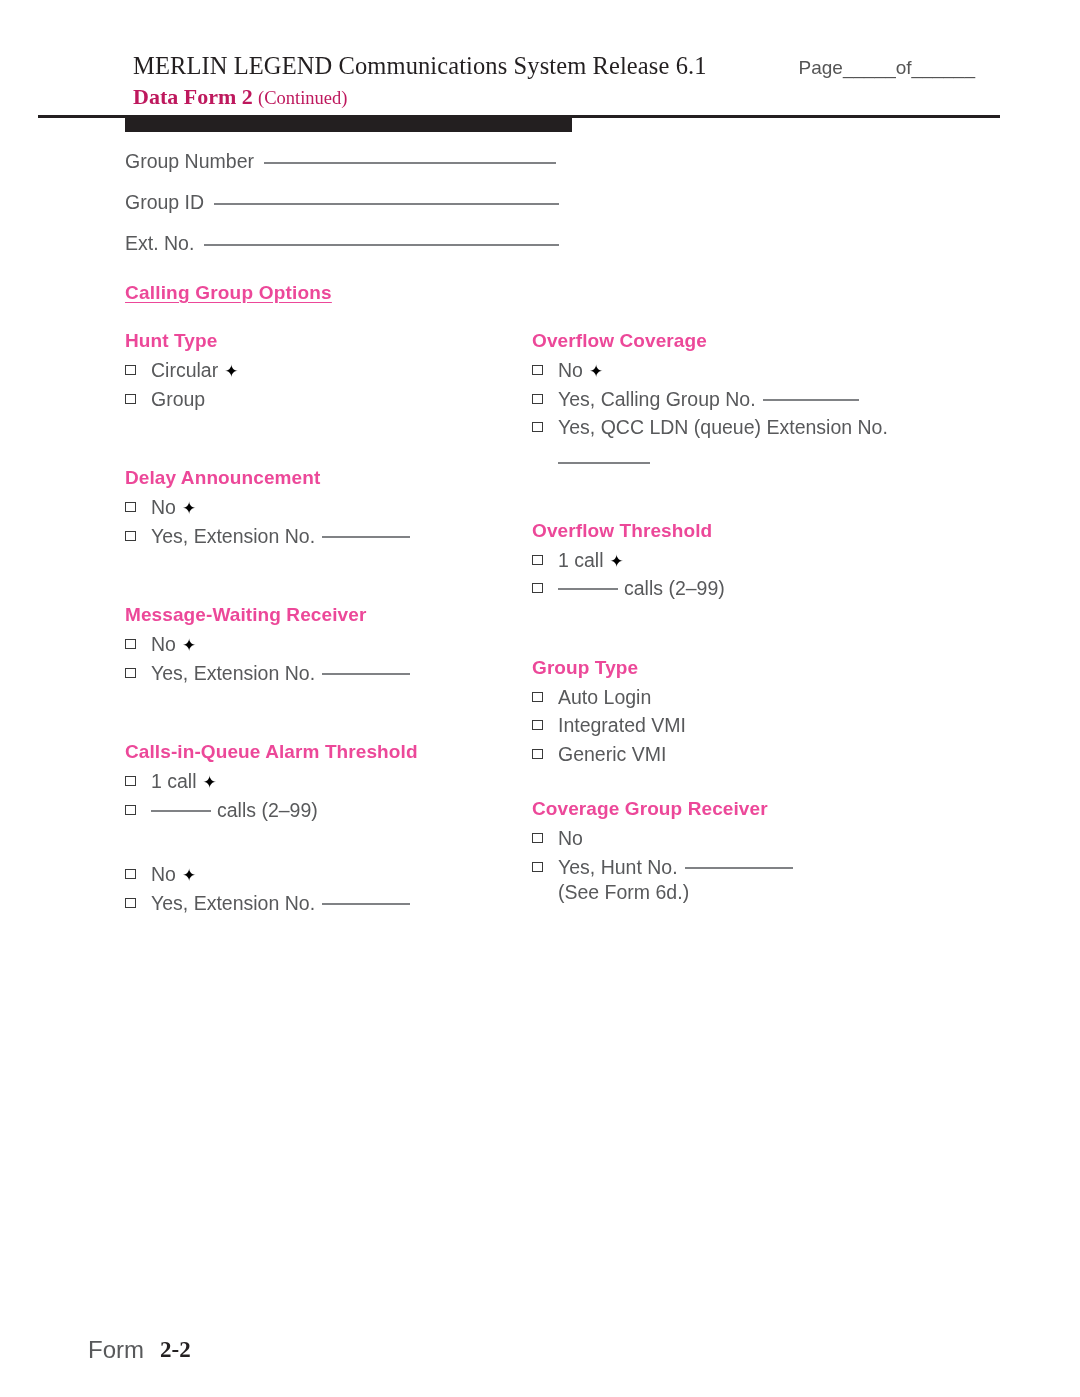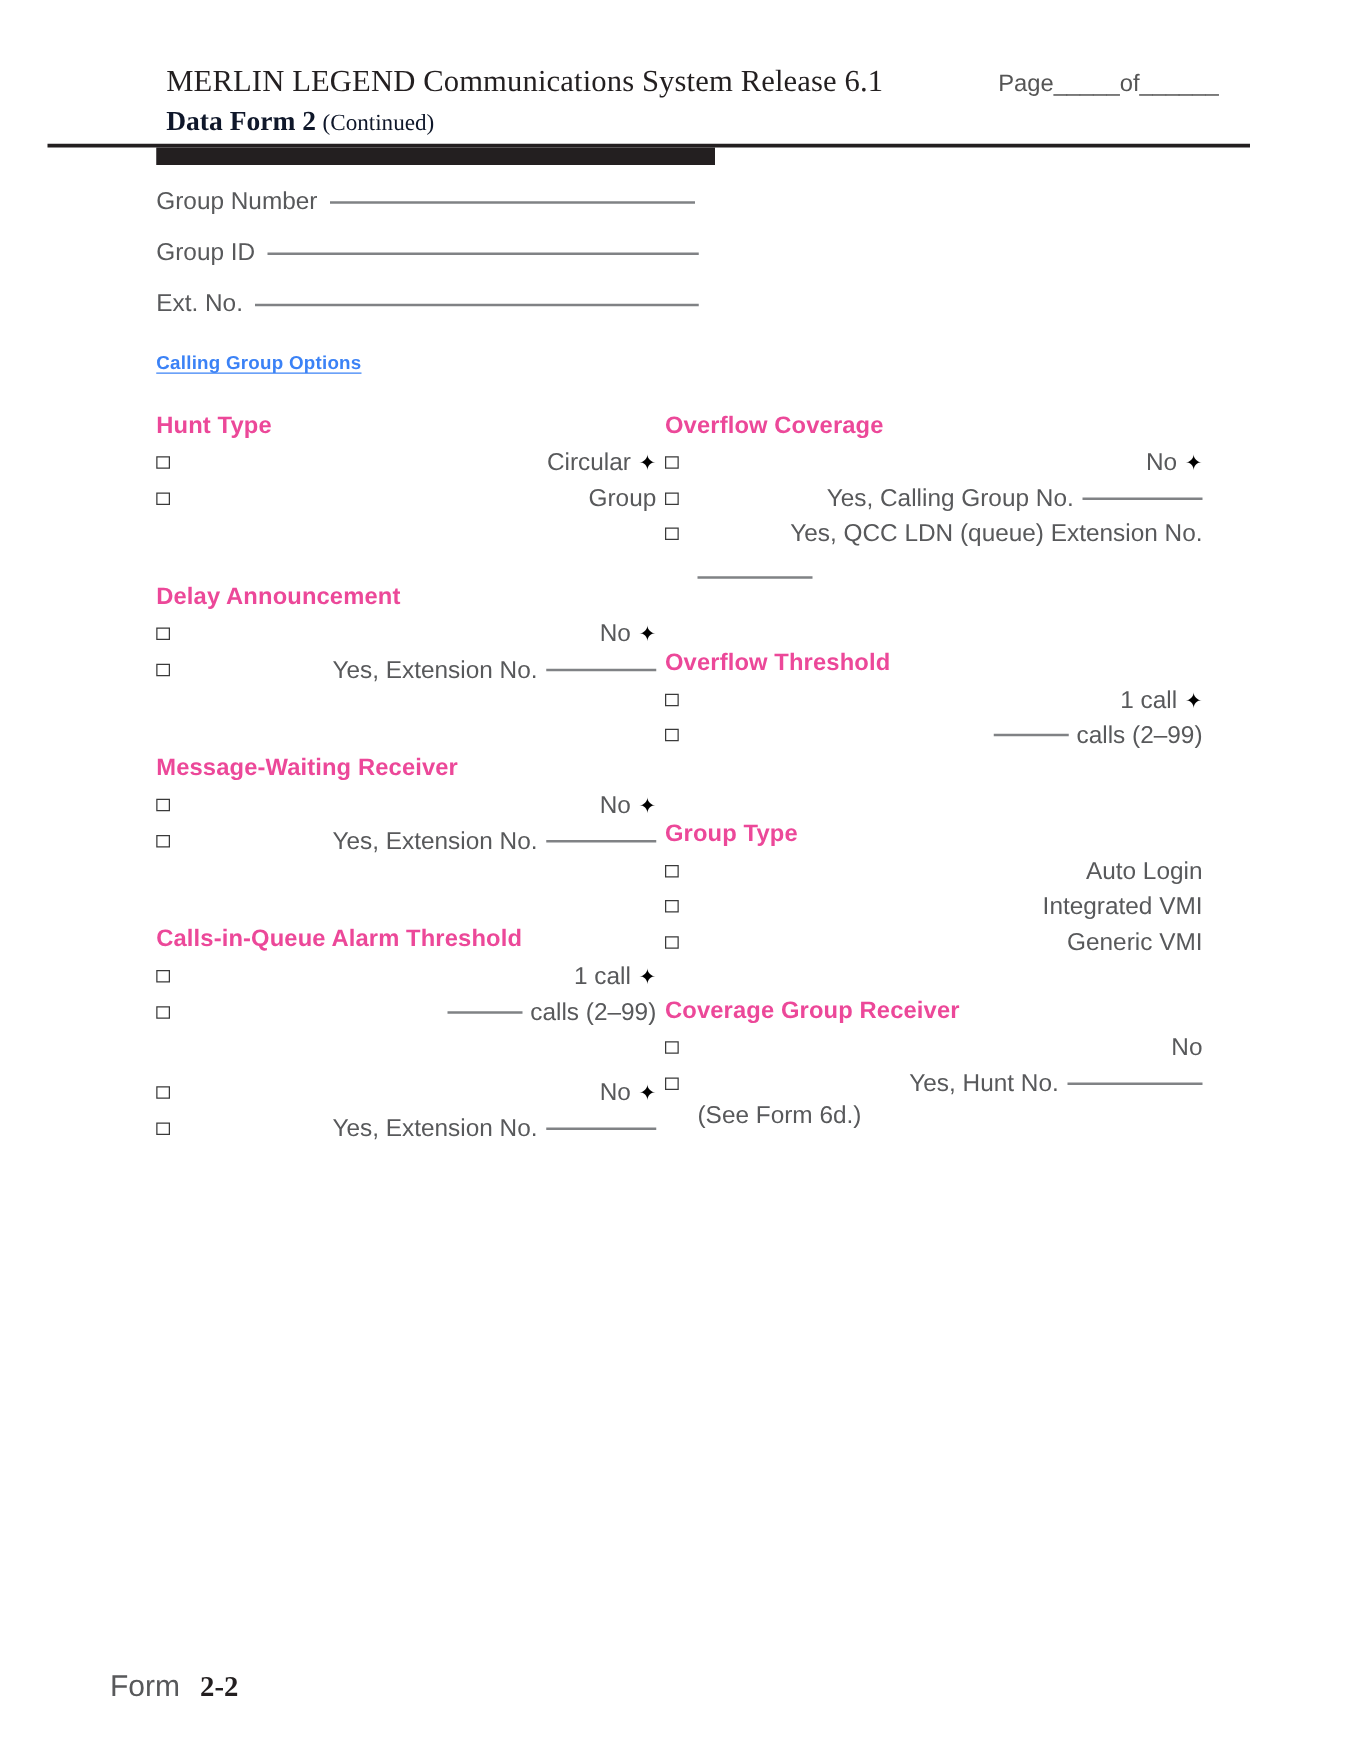--- a/index.html
+++ b/index.html
@@ -30,21 +30,21 @@
   .hdr-title-line1 {
     font-family: Liberation Serif, serif;
     font-size: 24.5px;
     color: #231f20;
     letter-spacing: 0.1px;
     white-space: nowrap;
   }
   .hdr-title-line2 {
     font-family: "Liberation Serif", serif;
     font-size: 21px;
-    color: #0f172a;
+    color: #be185d;
     margin-top: 4px;
     white-space: nowrap;
   }
   .hdr-title-line2 .bold {
     font-weight: bold;
     font-size: 22px;
   }
   .hdr-title-line2 .cont {
     font-weight: normal;
     font-size: 18.5px;
@@ -100,23 +100,23 @@
   }
   .field-row.gn .field-rule { max-width: 292px; }
   .field-row.gid .field-rule { max-width: 345px; }
   .field-row.ext .field-rule { max-width: 355px; }
 
   
   .section-title {
     position: absolute;
     left: 125px;
     top: 282px;
-    font-size: 15px;
+    font-size: 19px;
     font-weight: bold;
-    color: #3b82f6;
+    color: #ec4899;
     text-decoration: underline;
     text-underline-offset: 3px;
     letter-spacing: 0.2px;
     text-align: right;
   }
 
   
   .col {
     position: absolute;
     top: 308px;
@@ -135,21 +135,20 @@
     margin-top: 22px;
   }
 
   .opt {
     display: flex;
     align-items: flex-start;
     font-size: 19.5px;
     color: #58595b;
     line-height: 1.0;
     margin-top: 9px;
-    justify-content: space-between;
   }
   .cbx {
     flex: 0 0 auto;
     width: 15px;
     height: 14px;
     margin-right: 11px;
     margin-top: 4px;
     position: relative;
   }
   .cbx::before {

